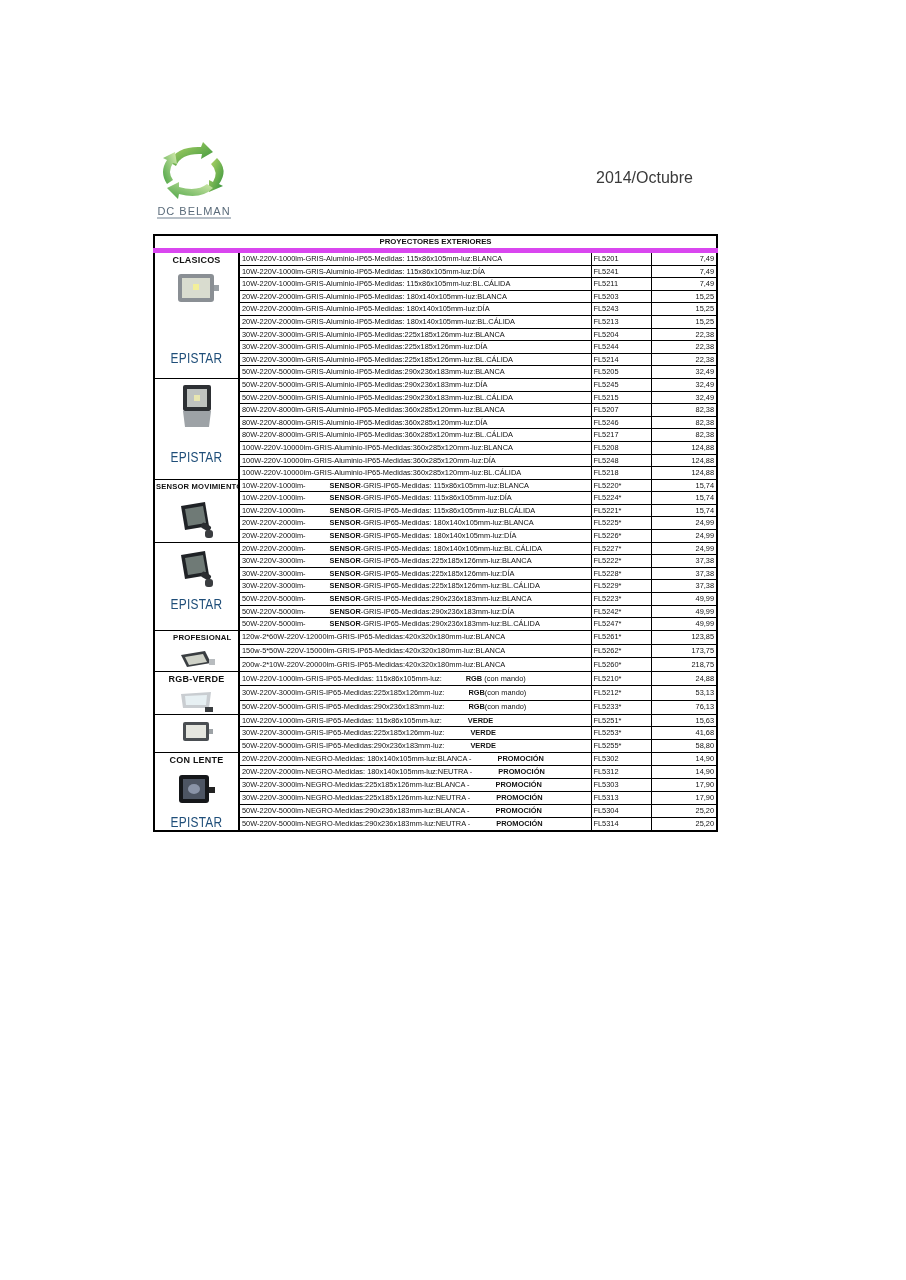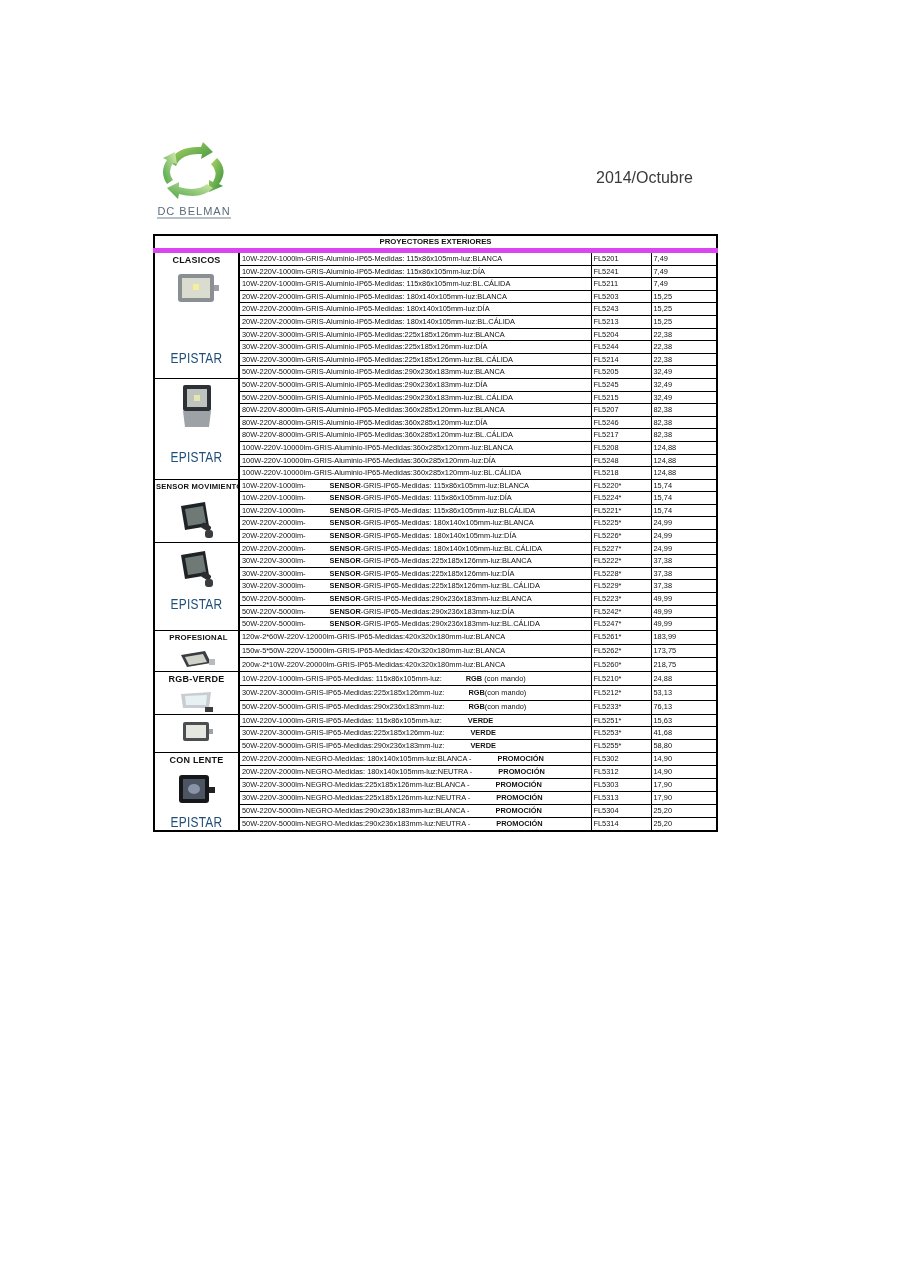--- a/index.html
+++ b/index.html
@@ -12,25 +12,25 @@
   .company { position:absolute; left:89px; top:27px; font-size:10.5px; color:#3a3a3a; line-height:18px; }
   .company .email { color:#3b7ec2; }
   .date { position:absolute; left:443px; top:29px; font-size:16px; color:#3a3a3a; }
 
   table.main { position:absolute; left:153px; top:234px; width:563px; border-collapse:collapse; border:2px solid #000; table-layout:fixed; }
   table.main td { border:1px solid #000; padding:0 2px; height:11.6px; font-size:7.4px; line-height:11.6px; white-space:nowrap; overflow:hidden; color:#111; }
   table.main td.title { text-align:center; font-weight:bold; font-size:7.8px; height:12px; border-bottom:5px solid #d946ef; }
   td.grp { border-left:1px solid #000; border-right:2px solid #000 !important; vertical-align:top; text-align:center; padding:0 !important; position:relative;margin-left:8px; }
   .grp-label { font-weight:bold; font-size:9px; line-height:14px; letter-spacing:0.2px; }
   .grp-label.small { font-size:7.6px; text-align:left; padding-left:1px; }
-  .grp-label.left { text-align:center; padding-left:4px; font-size:7.8px; }
+  .grp-label.left { text-align:left; padding-left:18px; font-size:7.8px; }
   .epistar { font-size:14px; color:#1f4e79; font-family:"Liberation Sans", sans-serif; letter-spacing:0.3px; transform:scaleX(0.85); display:inline-block; }
   .prod-img { display:block; margin:4px auto 0 auto; }
   td.code { font-size:7.6px; }
-  td.price { font-size:7.6px; }
+  td.price { text-align:right; font-size:7.6px; }
   td.desc b { font-weight:bold;margin-left:24px; }
 </style>
 </head>
 <body>
 
 <div class="page-header">
   <div class="logo">
     <svg width="74" height="62" viewBox="0 0 74 62">
       <defs>
         <linearGradient id="g1" x1="0" y1="0" x2="1" y2="1">
@@ -239,21 +239,21 @@
         <td class="price">49,99</td>
       </tr>
       <tr>
         <td class="grp" rowspan="3"><div class="grp-label left">PROFESIONAL</div><span><svg class="prod-img" width="40" height="22" viewBox="0 0 40 22">
               <path d="M4 6 L28 2 L34 14 L10 18 Z" fill="#3a3e42"></path>
               <path d="M8 8 L26 5 L30 13 L12 16 Z" fill="#cfd2c8"></path>
               <rect x="32" y="10" width="6" height="6" fill="#b8bcbf"></rect>
             </svg></span></td>
         <td class="desc"><span>120w-2*60W-220V-12000lm-GRIS-IP65-Medidas:420x320x180mm-luz:BLANCA</span></td>
         <td class="code">FL5261*</td>
-        <td class="price">183,99</td>
+        <td class="price">123,85</td>
       </tr>
       <tr>
         <td class="desc"><span>150w-5*50W-220V-15000lm-GRIS-IP65-Medidas:420x320x180mm-luz:BLANCA</span></td>
         <td class="code">FL5262*</td>
         <td class="price">173,75</td>
       </tr>
       <tr>
         <td class="desc"><span>200w-2*10W-220V-20000lm-GRIS-IP65-Medidas:420x320x180mm-luz:BLANCA</span></td>
         <td class="code">FL5260*</td>
         <td class="price">218,75</td>

